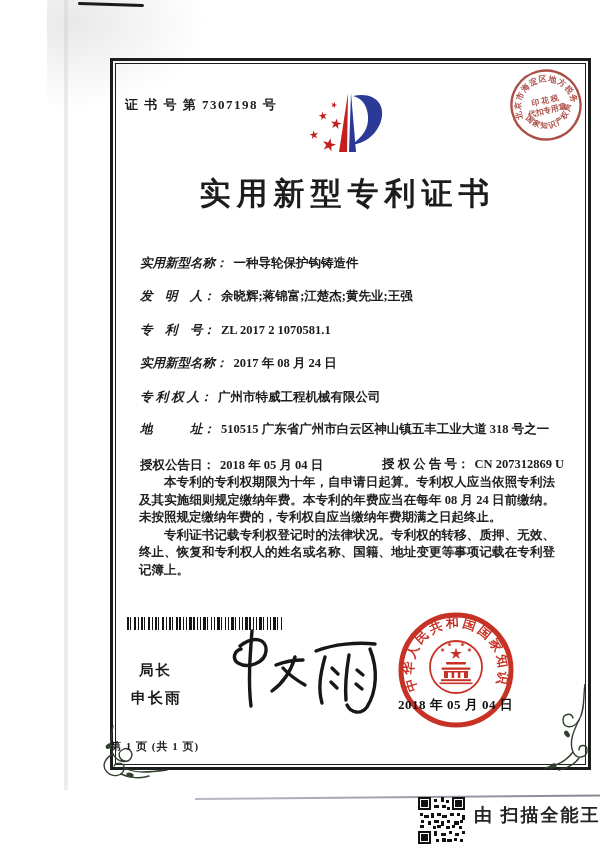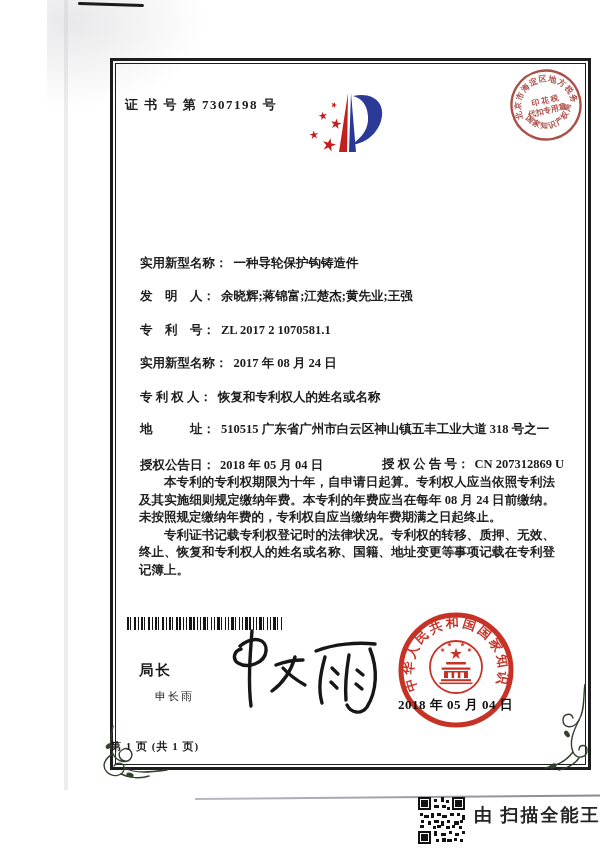--- a/index.html
+++ b/index.html
@@ -20,39 +20,39 @@
   
   .frame{position:absolute;left:63px;top:58px;width:475px;height:706px;border:3px solid #1d1d1d;}
   .frame-inner{position:absolute;inset:2px;border:1px solid #1d1d1d;}
   .cert-no{position:absolute;left:78px;top:96px;font-size:13px;font-weight:700;letter-spacing:1.5px;}
   .logo{position:absolute;left:254px;top:90px;}
   .tax-stamp{position:absolute;left:460px;top:66px;transform:rotate(-13deg);opacity:.88;}
   .title{position:absolute;left:63px;top:173px;width:475px;text-align:center;
     font-size:31px;font-weight:700;letter-spacing:6px;white-space:nowrap;}
   
   .frow{position:absolute;left:93px;font-size:12.5px;font-weight:700;white-space:nowrap;}
-  .frow .flabel{display:inline-block;}
+  .frow .flabel{display:inline-block;font-style:italic;}
   .frow .fvalue{display:inline-block;margin-left:6px;}
   .frow-addr{white-space:normal;display:flex;align-items:center;}
   .frow-addr .fvalue{width:340px;line-height:19px;}
   .r0{top:255px}.r1{top:288px}.r2{top:322px}.r3{top:355px}.r4{top:389px}.r5{top:420px}
   .grant-date{position:absolute;left:93px;top:457px;font-size:12.5px;font-weight:700;white-space:nowrap;text-align:center;}
   .grant-no{position:absolute;left:335px;top:456px;font-size:12.5px;font-weight:700;white-space:nowrap;}
   .grant-no .fvalue,.grant-date .fvalue{margin-left:5px;}
   
   .paras{position:absolute;left:92px;top:474px;width:416px;font-size:12.5px;line-height:17.6px;
     font-weight:600;text-align:justify;color:#222;}
   .paras p{margin:0;text-indent:2em;}
   
   .barcode{position:absolute;left:80px;top:617px;width:157px;height:13px;
     background:repeating-linear-gradient(90deg,
       #141414 0 1.5px,#fff 1.5px 3px,#141414 3px 4px,#fff 4px 6.5px,
       #141414 6.5px 9px,#fff 9px 10.5px,#141414 10.5px 11.5px,#fff 11.5px 14px);}
   .director-title{position:absolute;left:92px;top:661px;font-size:14.5px;font-weight:700;letter-spacing:2px;}
-  .director-name{position:absolute;left:108px;top:689px;font-size:11px;font-weight:400;letter-spacing:2px;}
+  .director-name{position:absolute;left:84px;top:689px;font-size:15px;font-weight:700;letter-spacing:2px;}
   .signature{position:absolute;left:163px;top:626px;}
   .office-seal{position:absolute;left:350px;top:611px;opacity:.95;}
   .seal-date{position:absolute;left:351px;top:696px;font-size:13px;font-weight:700;color:#101010;
     letter-spacing:.5px;white-space:nowrap;}
   .ornament-bl{position:absolute;left:50px;top:724px;}
   .ornament-br{position:absolute;left:492px;top:684px;}
   .page-footer{position:absolute;left:63px;top:739px;width:400px;text-align:left;
     font-size:11px;font-weight:600;letter-spacing:1px;}
   
   .sheet-edge{position:absolute;left:148px;top:796px;width:452px;height:2px;
@@ -103,35 +103,36 @@
     <text font-size="8" fill="#a03730" font-weight="700" letter-spacing="1">
       <textPath href="#taxTop" startOffset="1">北京市海淀区地方税务局</textPath>
     </text>
     <text font-size="7.6" fill="#a03730" font-weight="700" letter-spacing="1.2">
       <textPath href="#taxBot" startOffset="2">国家知识产权局</textPath>
     </text>
     <text x="39" y="37" text-anchor="middle" font-size="7.8" fill="#a03730" font-weight="700">印 花 税</text>
     <text x="39" y="47" text-anchor="middle" font-size="7.8" fill="#a03730" font-weight="700">代扣专用章</text>
   </svg>
 
+  <div class="title">实用新型专利证书</div>
 
   <div class="frow r0">
     <span class="flabel">实用新型名称：</span><span class="fvalue">一种导轮保护钩铸造件</span>
   </div>
   <div class="frow r1">
     <span class="flabel">发　明　人：</span><span class="fvalue">余晓辉;蒋锦富;江楚杰;黄先业;王强</span>
   </div>
   <div class="frow r2">
     <span class="flabel">专　利　号：</span><span class="fvalue">ZL 2017 2 1070581.1</span>
   </div>
   <div class="frow r3">
     <span class="flabel">实用新型名称：</span><span class="fvalue">2017 年 08 月 24 日</span>
   </div>
   <div class="frow r4">
-    <span class="flabel">专 利 权 人：</span><span class="fvalue">恢复和专利权人的姓名或名称</span>
+    <span class="flabel">专 利 权 人：</span><span class="fvalue">广州市特威工程机械有限公司</span>
   </div>
   <div class="frow frow-addr r5">
     <span class="flabel">地　　　址：</span>
       <span class="fvalue">510515 广东省广州市白云区神山镇五丰工业大道 318 号之一</span>
   </div>
 
   <div class="grant-date">
     <span class="flabel">授权公告日：</span><span class="fvalue">2018 年 05 月 04 日</span>
   </div>
   <div class="grant-no">

